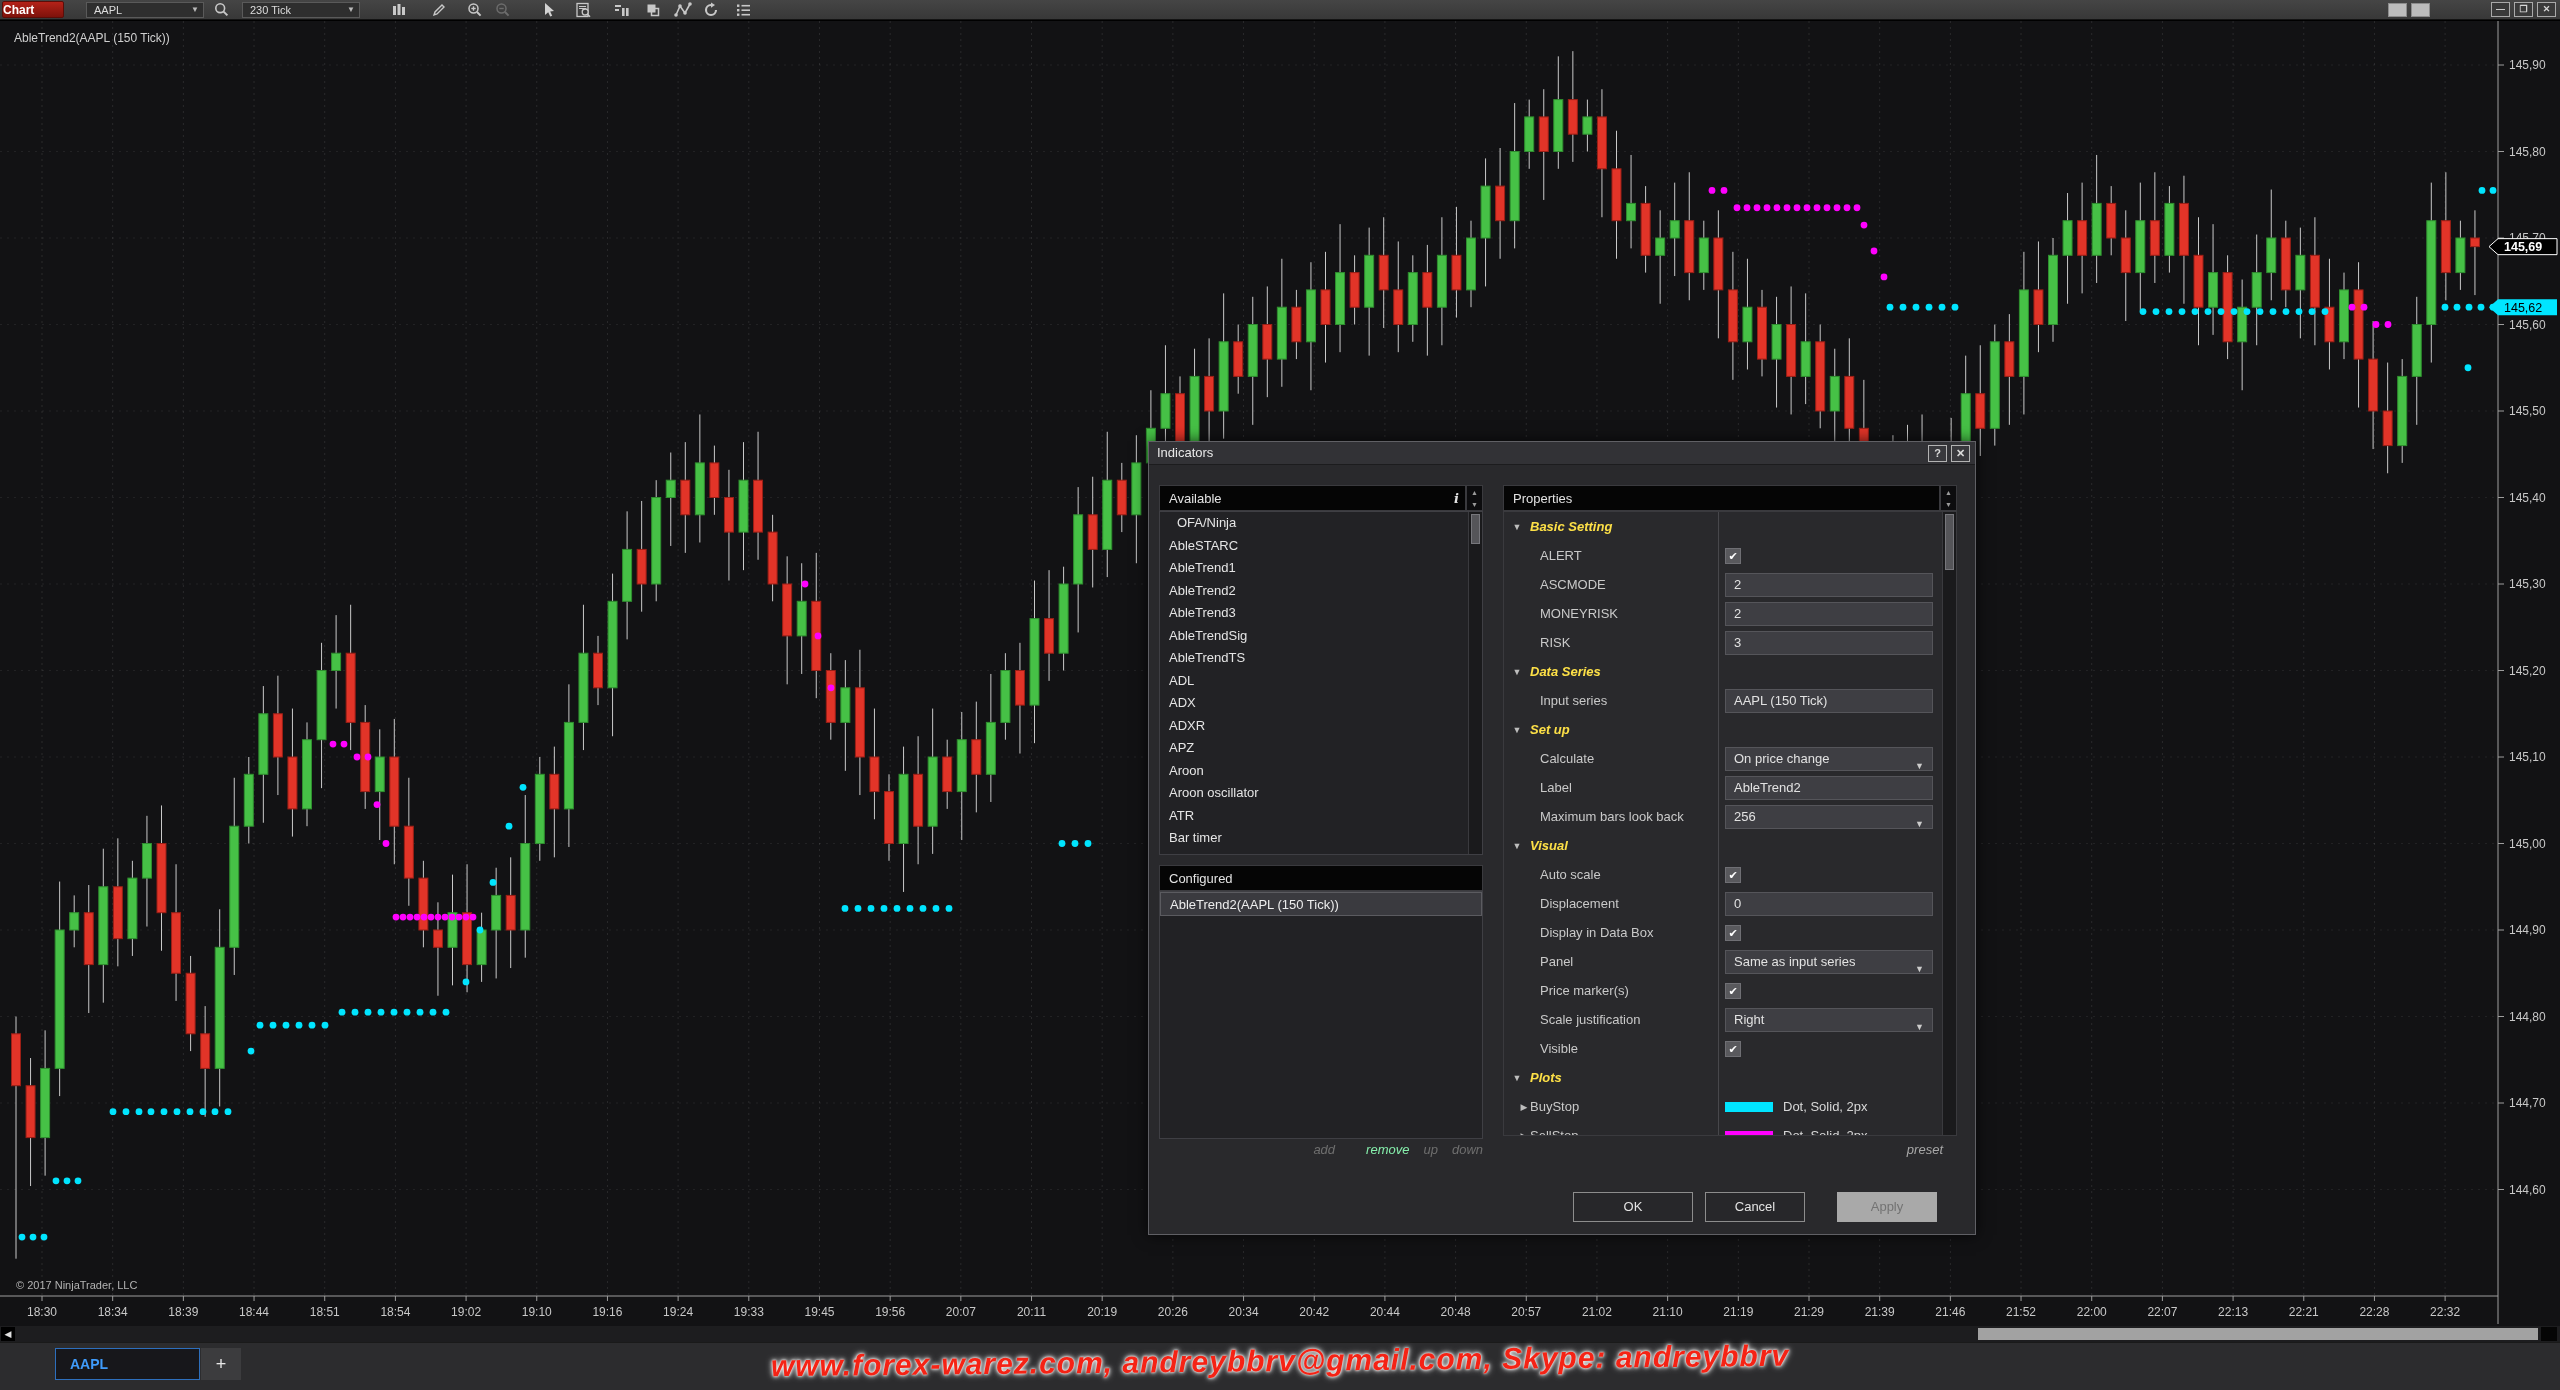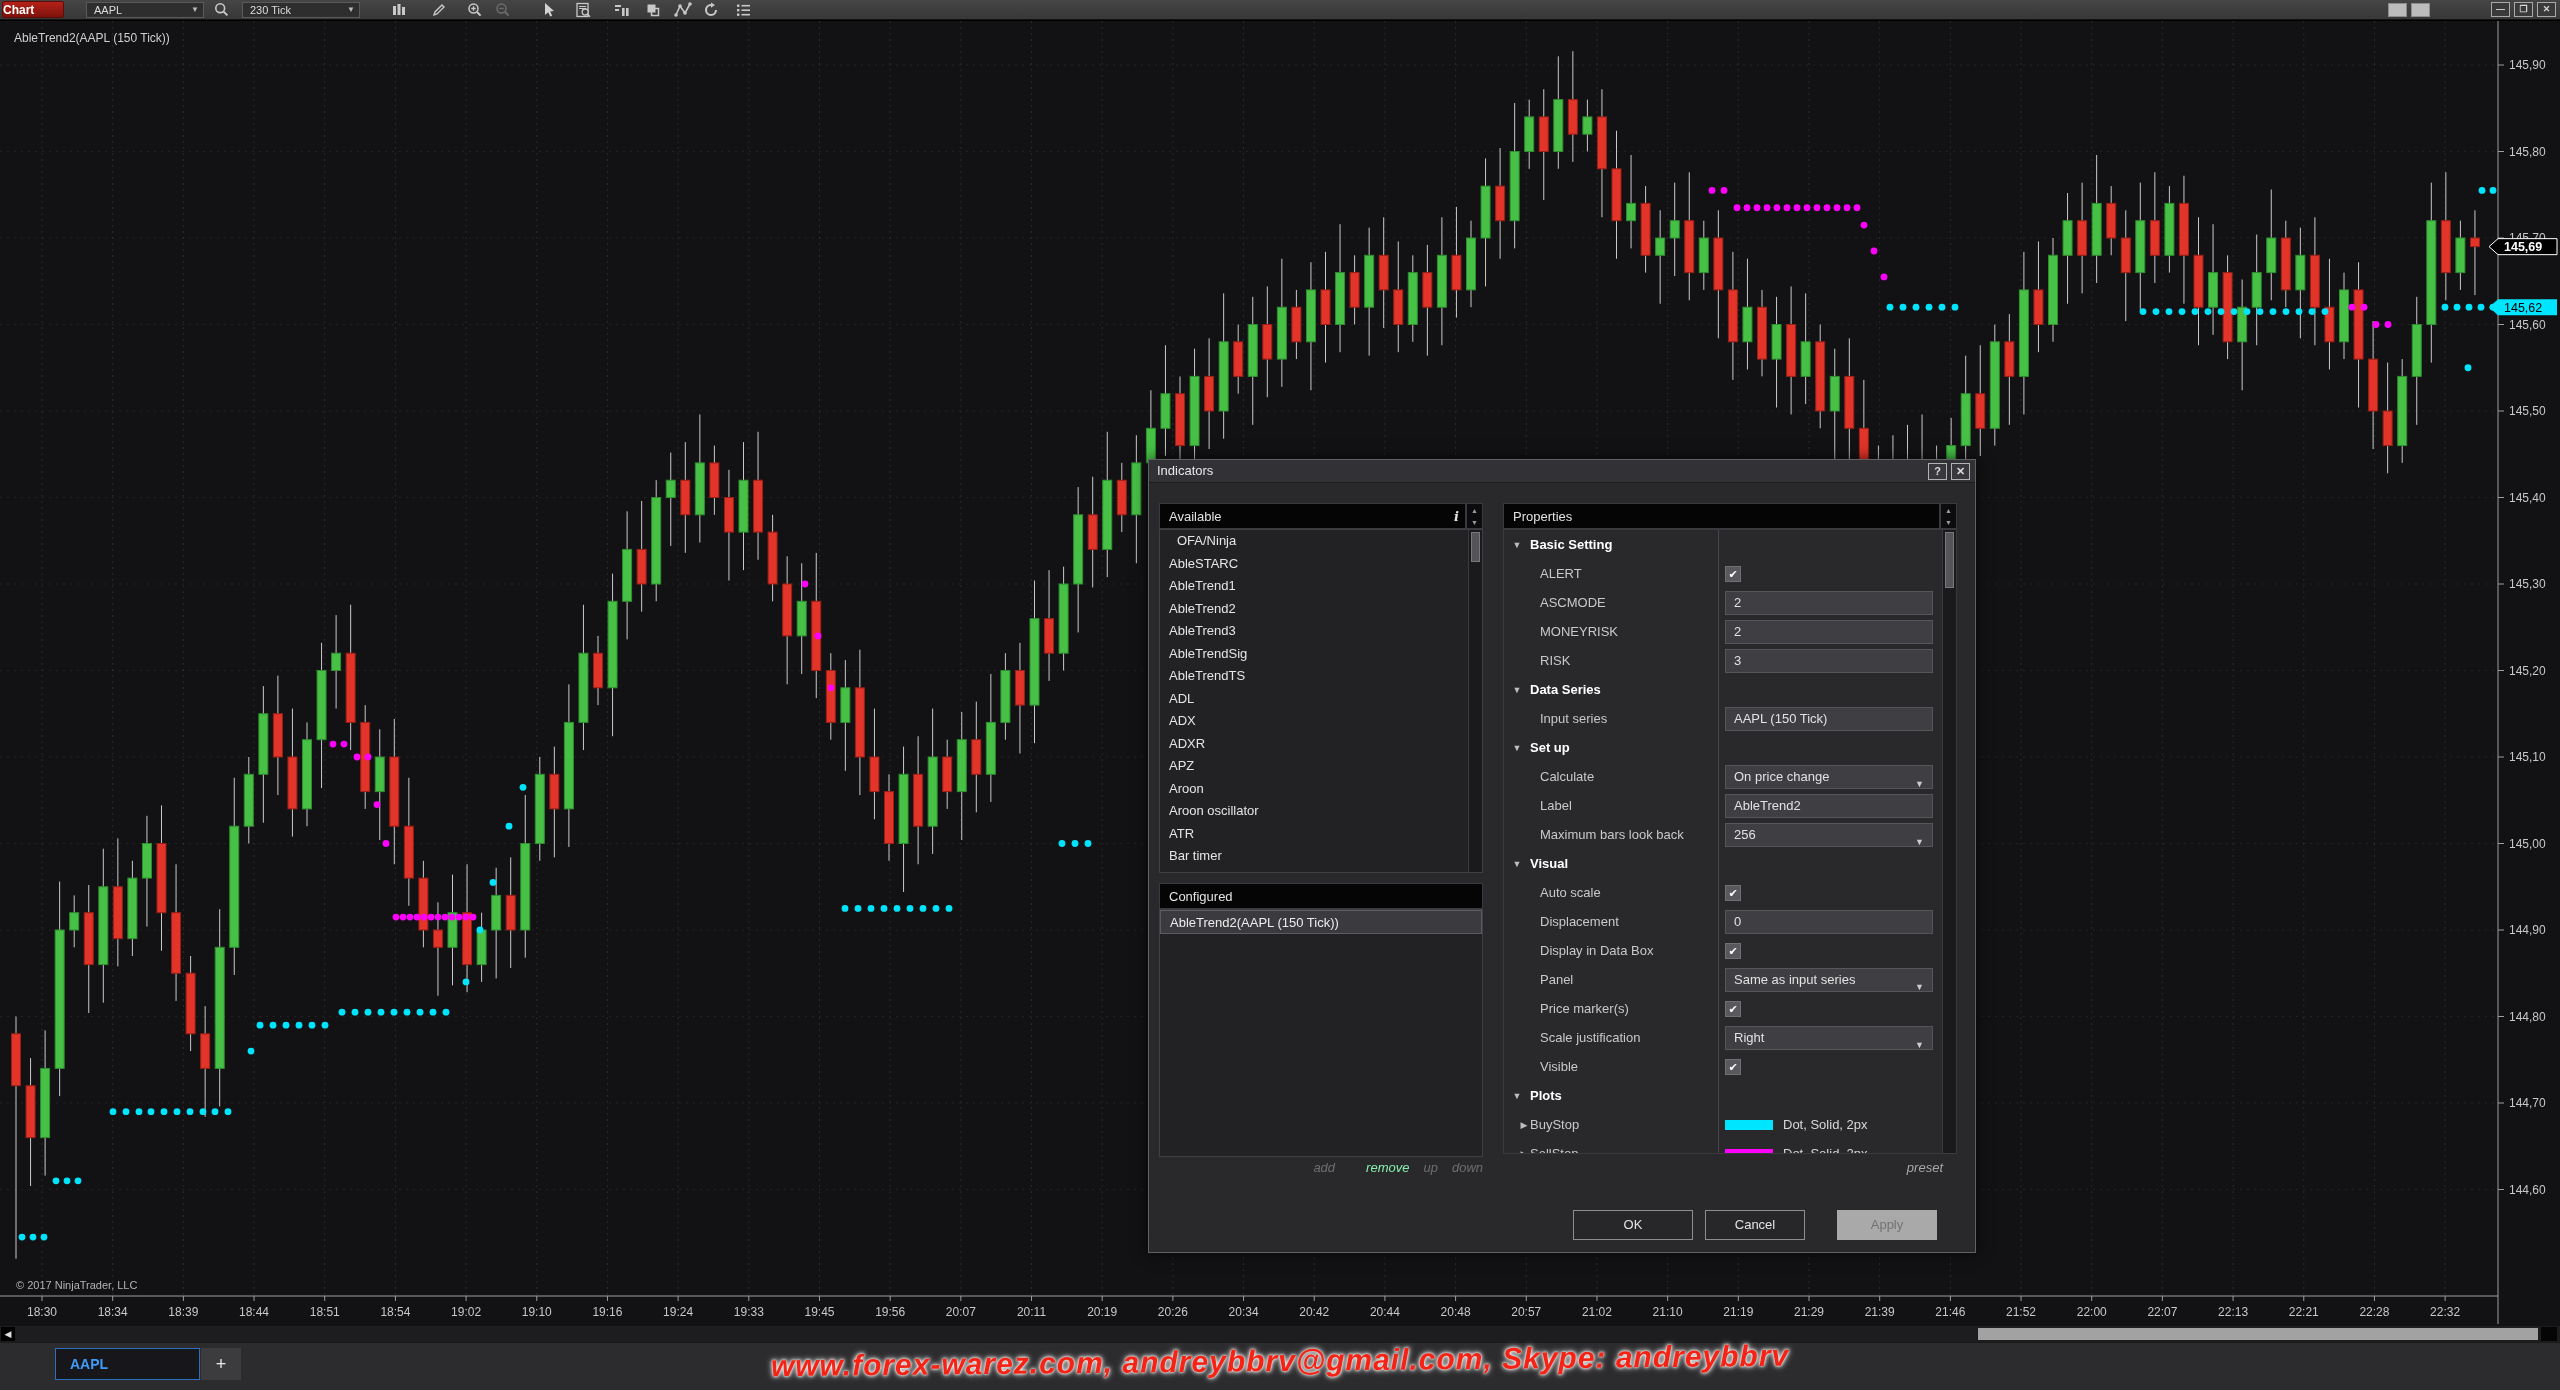--- a/index.html
+++ b/index.html
@@ -40,21 +40,21 @@
   .tab-active { position:absolute; left:55px; top:5px; width:145px; height:32px; background:#17171b;
     border:1px solid #2d6fbd; color:#3f9bfa; font-weight:bold; font-size:14px;
     display:flex; align-items:center; padding-left:14px; }
   .tab-add { position:absolute; left:201px; top:5px; width:40px; height:32px; background:#3c3c3e;
     color:#e8e8e8; font-size:18px; display:flex; align-items:center; justify-content:center; }
   .watermark { position:absolute; left:640px; top:1344px; width:1280px; text-align:center;
     font-size:30px; font-weight:bold; font-style:italic; color:#f52315; letter-spacing:1px;
     text-shadow:0 0 2px #fff,0 0 4px #fff,0 0 7px #ffffffcc; transform:rotate(-0.6deg); z-index:6; white-space:nowrap; }
 
   
-  .dialog { position:absolute; left:1148px; top:459px; width:828px; height:794px; background:#29292c;
+  .dialog { position:absolute; left:1148px; top:441px; width:828px; height:794px; background:#29292c;
     border:1px solid #606065; box-shadow:0 0 14px rgba(0,0,0,.7); z-index:20; font-size:13px; }
   .dlg-title { position:absolute; left:0; top:0; right:0; height:23px; background:#323236;
     border-bottom:1px solid #1c1c1e; color:#e8e8e8; font-size:13px; line-height:22px; padding-left:8px; }
   .dlg-title-btn { position:absolute; top:3px; width:19px; height:17px; background:#39393d;
     border:1px solid #b3b3b3; color:#d9d9d9; font-size:11px; font-weight:bold; text-align:center; line-height:15px; }
   .hdr-bar { position:absolute; height:26px; background:#050505; color:#e3e3e3; line-height:26px;
     padding-left:9px; border:1px solid #3a3a3e; }
   .hdr-info { position:absolute; right:6px; top:0; font-family:"DejaVu Serif", serif; font-style:italic;
     font-weight:bold; color:#e3e3e3; }
   .spin-col { position:absolute; width:17px; height:26px; background:#0c0c0e; border:1px solid #3a3a3e;
@@ -66,21 +66,21 @@
   .vthumb { position:absolute; left:2px; top:2px; width:9px; height:30px; background:#555559; border:1px solid #77777c; }
   .cfg-item { height:24px; line-height:24px; padding-left:9px; color:#ededed; background:#3a3a3f;
     border:1px solid #5b5b60; }
   .link-row { position:absolute; font-style:italic; font-size:13px; }
   .link-dim { color:#6e6e6e; margin-left:14px; }
   .link-on  { color:#86efac; margin-left:31px; }
   .preset-link { position:absolute; font-style:italic; color:#a8a8a8; }
 
   .prop-row { position:relative; height:29px; display:flex; align-items:center; color:#c9c9c9; }
   .prop-row .tri { width:26px; text-align:center; color:#bdbdbd; font-size:9px; }
-  .prop-row .sec-lab { font-weight:bold; color:#ffffff; }
+  .prop-row .sec-lab { font-weight:bold; color:#fde047;font-style:italic; }
   .prop-row .lab { padding-left:36px; }
   .prop-row .lab.child2 { padding-left:0; }
   .prop-ctl { position:absolute; left:221px; display:flex; align-items:center; }
   .ctl-sep { position:absolute; left:214px; top:0; bottom:0; border-left:1px solid #47474b; }
   .chk { width:16px; height:16px; background:#59595d; border:1px solid #6f6f74; color:#fff;
     font-size:11px; text-align:center; line-height:15px; }
   .fld { width:208px; height:24px; background:#3e3e43; border:1px solid #55555a; color:#e2e2e2;
     line-height:22px; padding-left:8px; font-size:13px; white-space:nowrap; }
   .fld .dchev { position:absolute; right:8px; top:7px; color:#cccccc; font-size:9px; }
   .swatch { width:48px; height:10px; margin-right:10px; }

